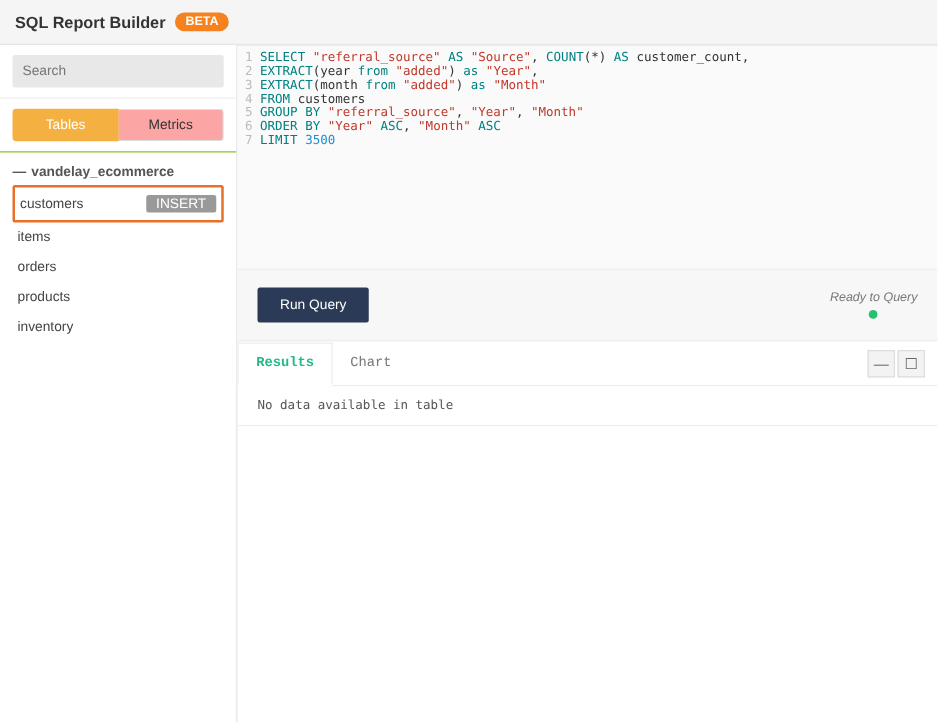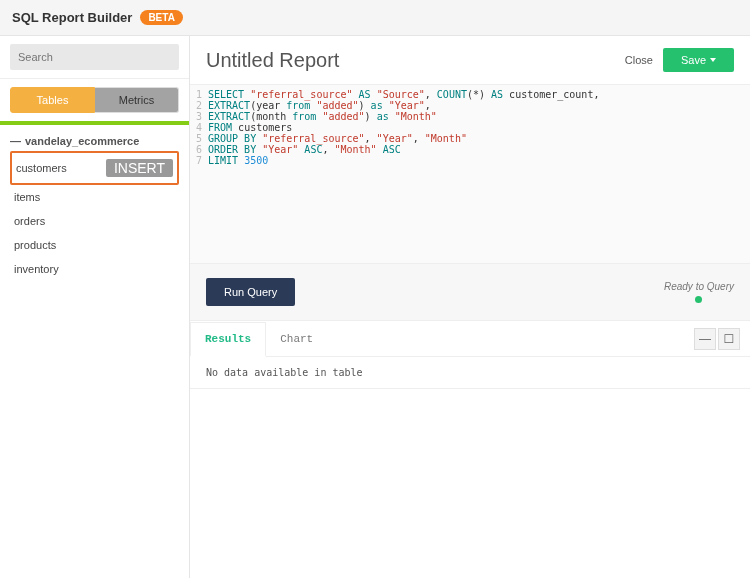--- a/index.html
+++ b/index.html
@@ -4,31 +4,31 @@
 <style>
 * { box-sizing: border-box; margin: 0; padding: 0; }
 body { font-family: -apple-system, BlinkMacSystemFont, "Segoe UI", Helvetica, Arial, sans-serif; font-size: 12px; background: #fff; color: #333; width: 750px; height: 580px; overflow: hidden; }
 .header { display: flex; align-items: center; padding: 10px 12px; border-bottom: 1px solid #e5e5e5; background: #f5f5f5; }
 .app-title { font-weight: 700; font-size: 13px; margin-right: 8px; }
 .badge { background: #f5821f; color: #fff; font-size: 10px; font-weight: 700; padding: 2px 8px; border-radius: 10px; }
 .body { display: flex; height: calc(100% - 38px); }
 .sidebar { width: 190px; border-right: 1px solid #e5e5e5; display: flex; flex-direction: column; }
 .search-wrap { padding: 8px 10px; border-bottom: 1px solid #eee; }
 .search { width: 100%; border: none; background: #e8e8e8; padding: 7px 8px; border-radius: 2px; font-size: 11px; outline: none; }
-.tabbar { display: flex; padding: 8px 10px; gap: 0; border-bottom: 4px solid #84cc16; }
-.tab { flex: 1; text-align: center; padding: 6px 0; font-size: 11px; border: 1px solid #ddd; cursor: pointer; background: #a3a3a3; }
+.tabbar { display: flex; padding: 8px 10px; gap: 0; border-bottom: 1px solid #84cc16; }
+.tab { flex: 1; text-align: center; padding: 6px 0; font-size: 11px; border: 1px solid #ddd; cursor: pointer; background: #fca5a5; }
 .tab:first-child { border-radius: 3px 0 0 3px; }
 .tab:last-child { border-radius: 0 3px 3px 0; border-left: none; }
 .tab.active { background: #f5b042; color: #fff; border-color: #f5b042; }
 .db-section { padding: 10px 10px 0 10px; font-size: 11px; }
 .db-head { font-weight: 700; color: #555; margin-bottom: 4px; display: flex; align-items: center; gap: 4px; }
 .table-list { list-style: none; }
 .table-list li { padding: 6px 4px; font-size: 11px; color: #444; cursor: pointer; display: flex; align-items: center; justify-content: space-between; }
 .table-list li.selected { border: 2px solid #e8702a; border-radius: 2px; }
-.insert-btn { background: #999; color: #fff; font-size: 14px; padding: 1px 8px; border-radius: 2px; }
+.insert-btn { background: #999; color: #fff; font-size: 11px; padding: 1px 8px; border-radius: 2px; }
 .main { flex: 1; display: flex; flex-direction: column; }
 .titlebar { display: flex; align-items: center; justify-content: space-between; padding: 12px 16px; }
 .report-title { font-size: 20px; font-weight: 400; color: #555; }
 .title-actions { display: flex; align-items: center; gap: 10px; }
 .link-btn { font-size: 11px; color: #555; cursor: pointer; }
 .save-btn { background: #25c16f; color: #fff; border: none; padding: 6px 18px; font-size: 11px; border-radius: 2px; cursor: pointer; display: flex; align-items: center; gap: 4px; }
 .editor { background: #fafafa; border-top: 1px solid #eee; border-bottom: 1px solid #eee; font-family: Menlo, Consolas, monospace; font-size: 10px; padding: 4px 0; height: 180px; overflow: hidden; }
 .line { display: flex; }
 .ln { width: 18px; text-align: right; color: #bbb; padding-right: 6px; user-select: none; }
 .code { white-space: pre; }
@@ -85,30 +85,20 @@
             <span>products</span>
           </li>
           <li>
             <span>inventory</span>
           </li>
         </ul>
     </div>
   </div>
 
   <div class="main">
-    <div class="titlebar">
-      <div class="report-title">Untitled Report</div>
-      <div class="title-actions">
-        <span class="link-btn">Close</span>
-        <button class="save-btn">
-          <span>Save</span>
-          <span class="chev-down"></span>
-        </button>
-      </div>
-    </div>
 
     <div class="editor" id="editor">
         <div class="line">
           <div class="ln">1</div>
           <div class="code"><span class="kw">SELECT</span><span> </span><span class="str">"referral_source"</span><span> </span><span class="kw">AS</span><span> </span><span class="str">"Source"</span><span>, </span><span class="kw">COUNT</span><span>(*) </span><span class="kw">AS</span><span> customer_count,</span></div>
         </div>
         <div class="line">
           <div class="ln">2</div>
           <div class="code"><span class="kw">EXTRACT</span><span>(year </span><span class="kw">from</span><span> </span><span class="str">"added"</span><span>) </span><span class="kw">as</span><span> </span><span class="str">"Year"</span><span>,</span></div>
         </div>

